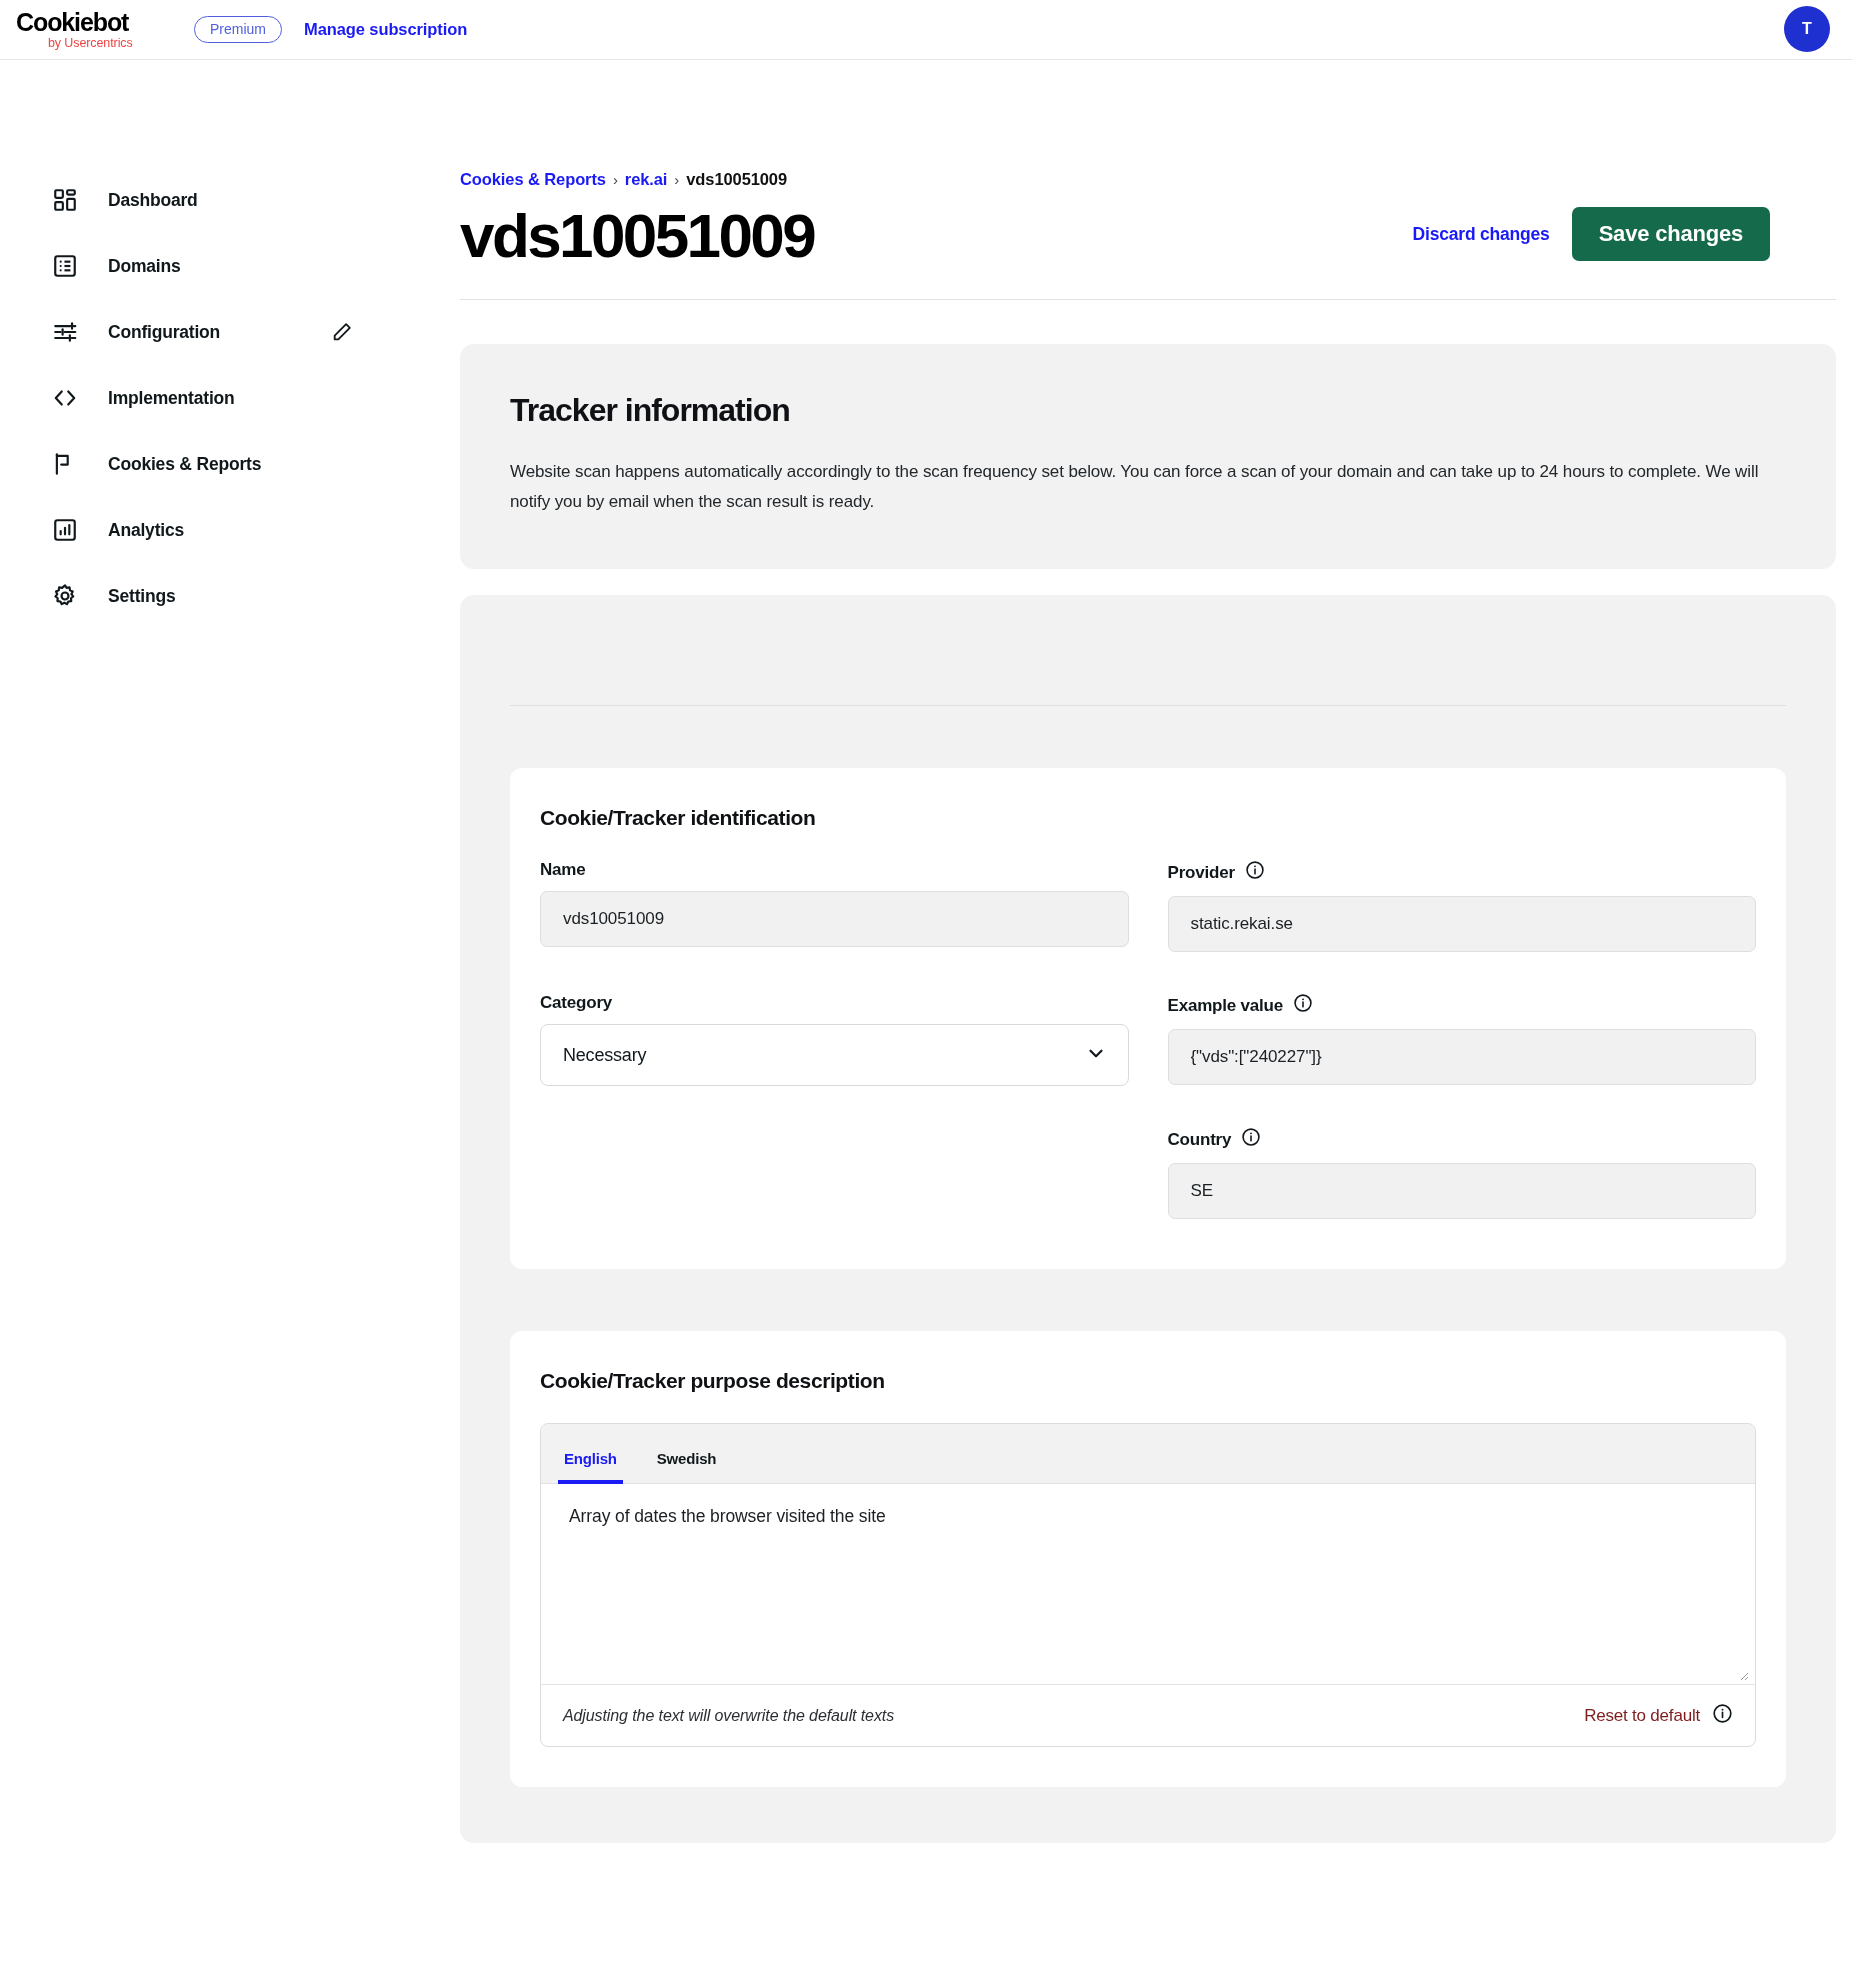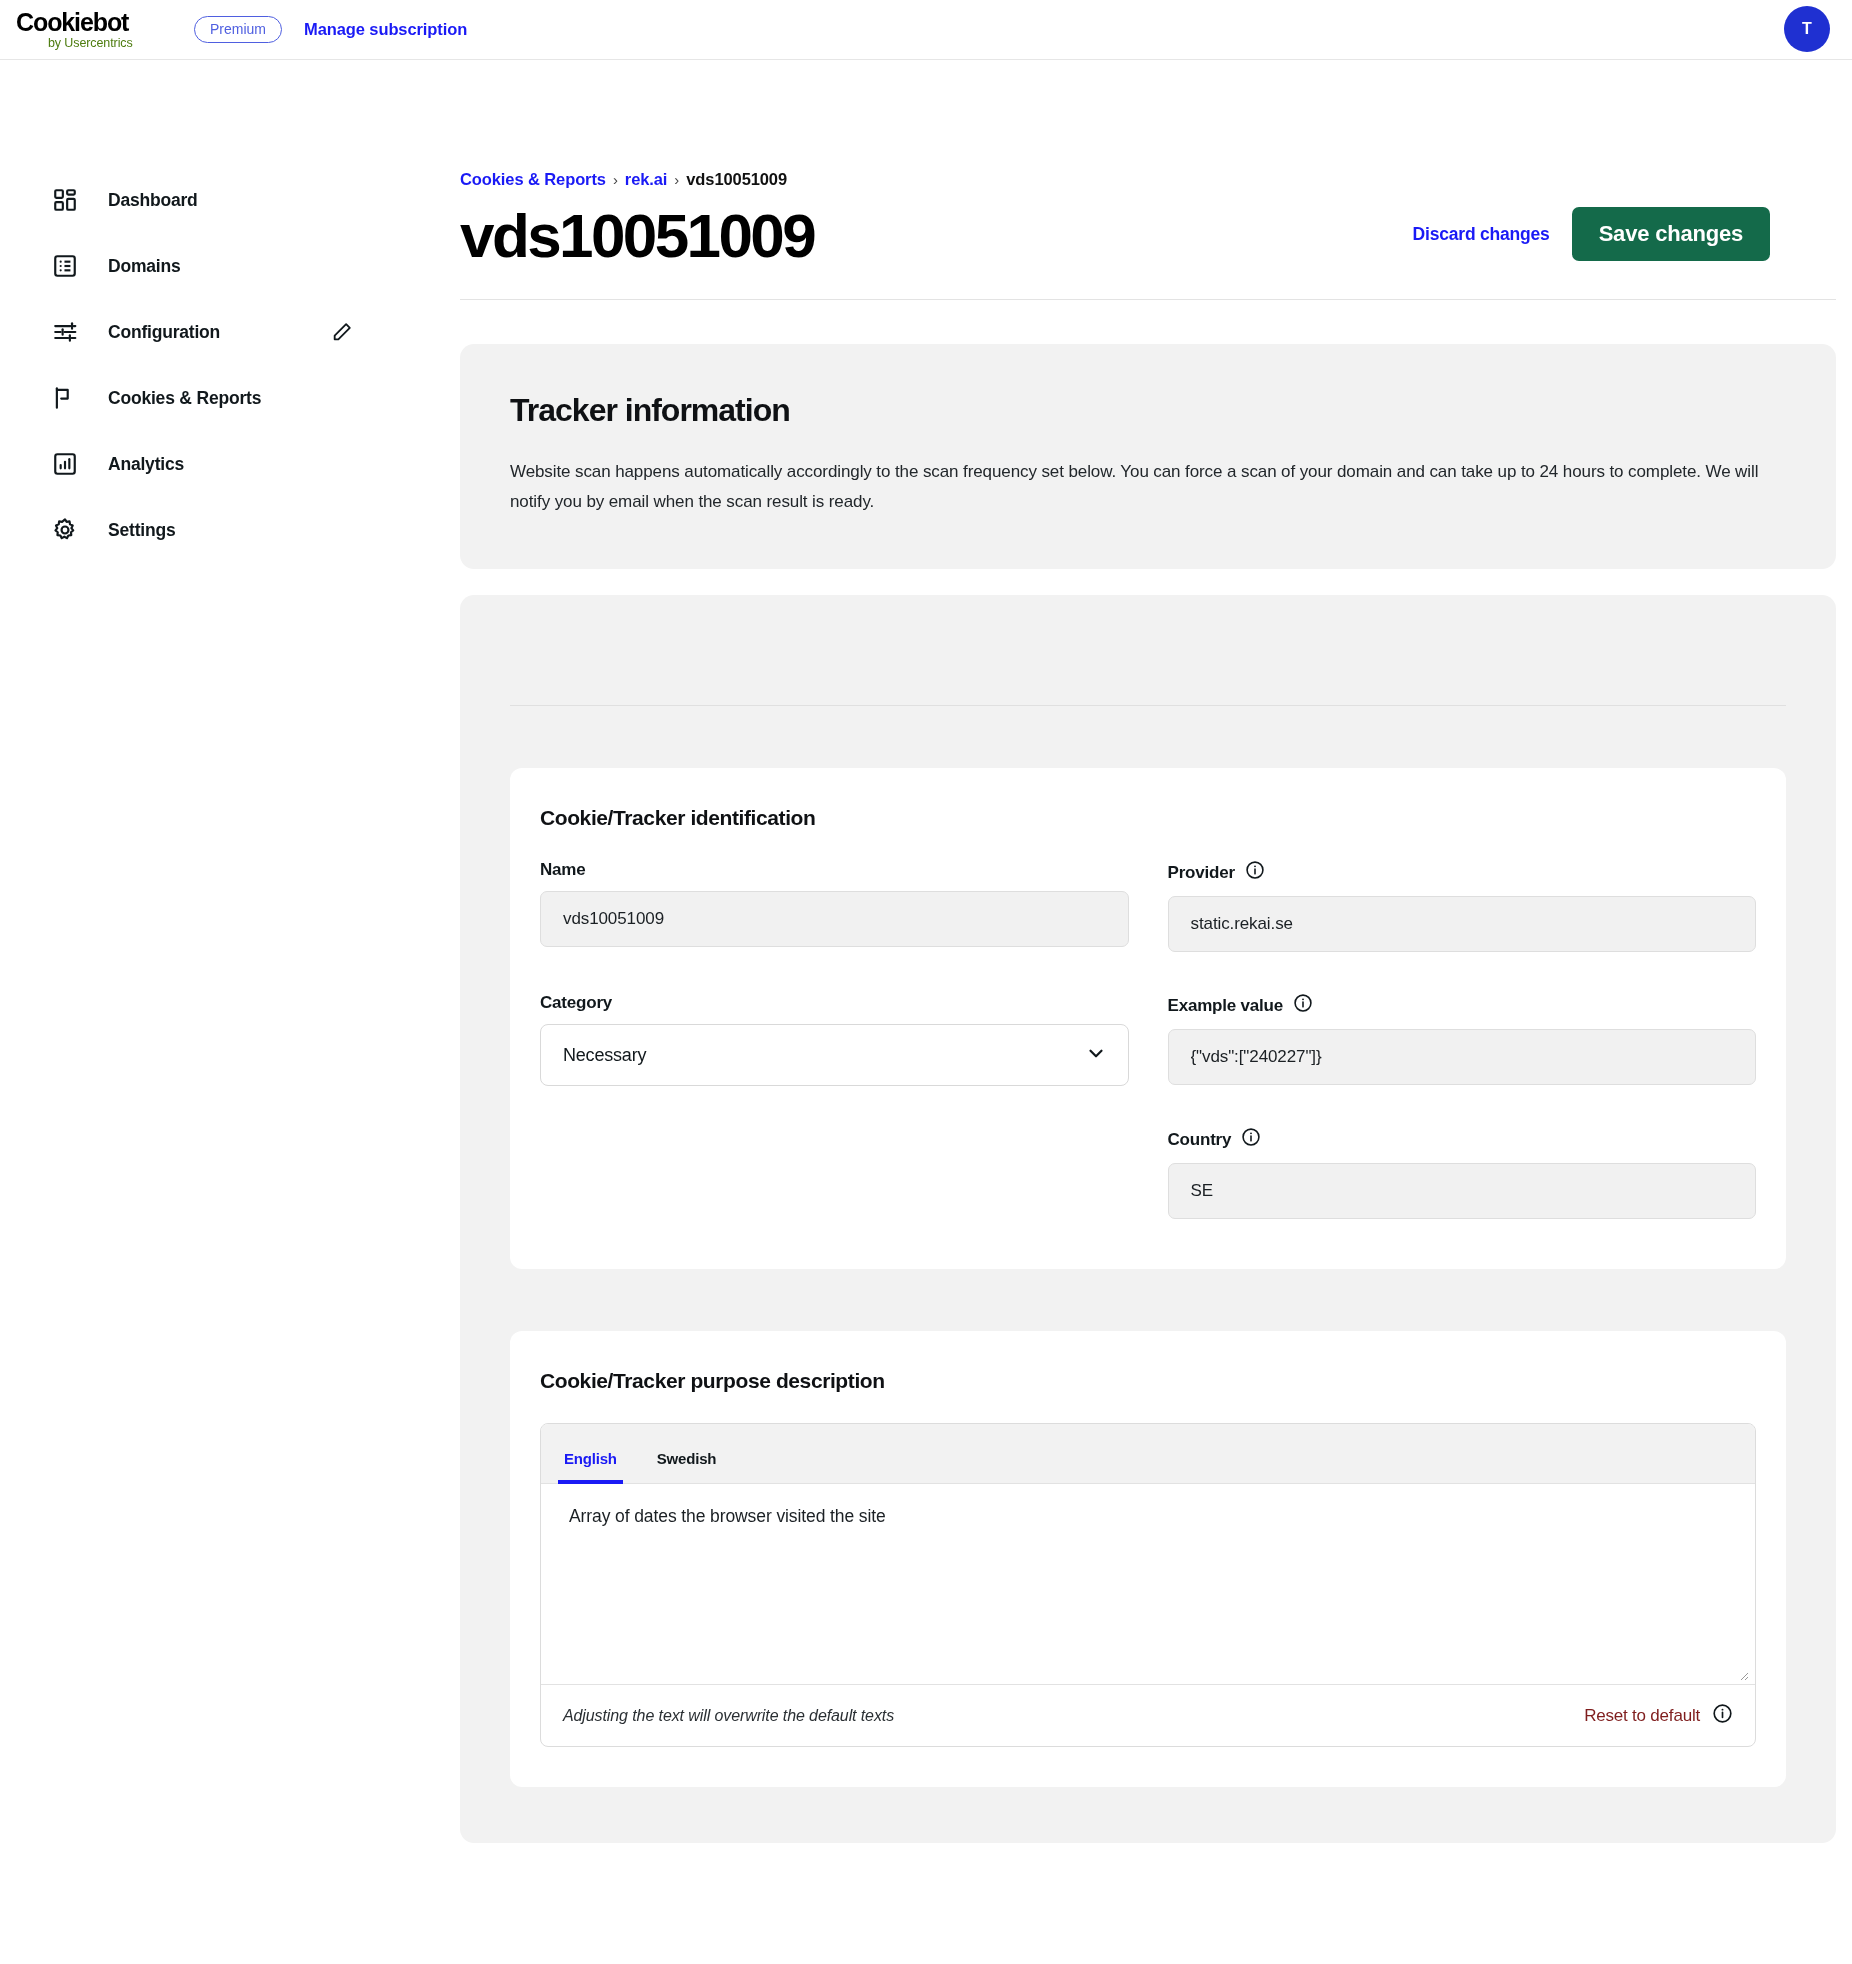--- a/index.html
+++ b/index.html
@@ -21,21 +21,21 @@
     border-bottom: 1px solid #e6e6e6;
     display: flex;
     align-items: center;
   }
   .brand { margin-left: 16px; display: flex; flex-direction: column; width: 142px; }
   .brand-name {
     font-size: 25px; font-weight: 700; letter-spacing: -1.1px;
     line-height: 24px; color: #000;
   }
   .brand-sub {
-    font-size: 12.5px; font-weight: 400; color: #4d7c0f;
+    font-size: 12.5px; font-weight: 400; color: #ef4444;
     letter-spacing: -0.1px; line-height: 14px; margin-top: 2px; margin-left: 32px;
   }
   .premium-badge {
     margin-left: 36px;
     border: 1.5px solid #4f5fe0;
     color: #4f5fe0;
     border-radius: 999px;
     font-size: 14px; font-weight: 400;
     padding: 4px 15px 5px;
     line-height: 16px;
@@ -388,20 +388,29 @@
       </svg>
     </span>
     <span class="nav-label">Configuration</span>
     <span class="nav-edit">
       <svg width="22" height="22" viewBox="0 0 24 24" fill="none" stroke="#11181c" stroke-width="2" stroke-linecap="round" stroke-linejoin="round">
         <path d="M16.5 3.5l4 4L8 20H4v-4L16.5 3.5z"></path>
       </svg>
     </span>
   </div>
 
+  <div class="nav-item">
+    <span class="nav-icon">
+      <svg width="26" height="26" viewBox="0 0 24 24" fill="none" stroke="#11181c" stroke-width="2" stroke-linecap="round" stroke-linejoin="round">
+        <polyline points="9,6 3.5,12 9,18"></polyline>
+        <polyline points="15,6 20.5,12 15,18"></polyline>
+      </svg>
+    </span>
+    <span class="nav-label">Implementation</span>
+  </div>
 
   <div class="nav-item">
     <span class="nav-icon">
       <svg width="26" height="26" viewBox="0 0 24 24" fill="none" stroke="#11181c" stroke-width="2" stroke-linecap="round" stroke-linejoin="round">
         <line x1="4.5" y1="3" x2="4.5" y2="21"></line>
         <path d="M4.5 4.5h10v8h-6"></path>
       </svg>
     </span>
     <span class="nav-label">Cookies &amp; Reports</span>
   </div>

